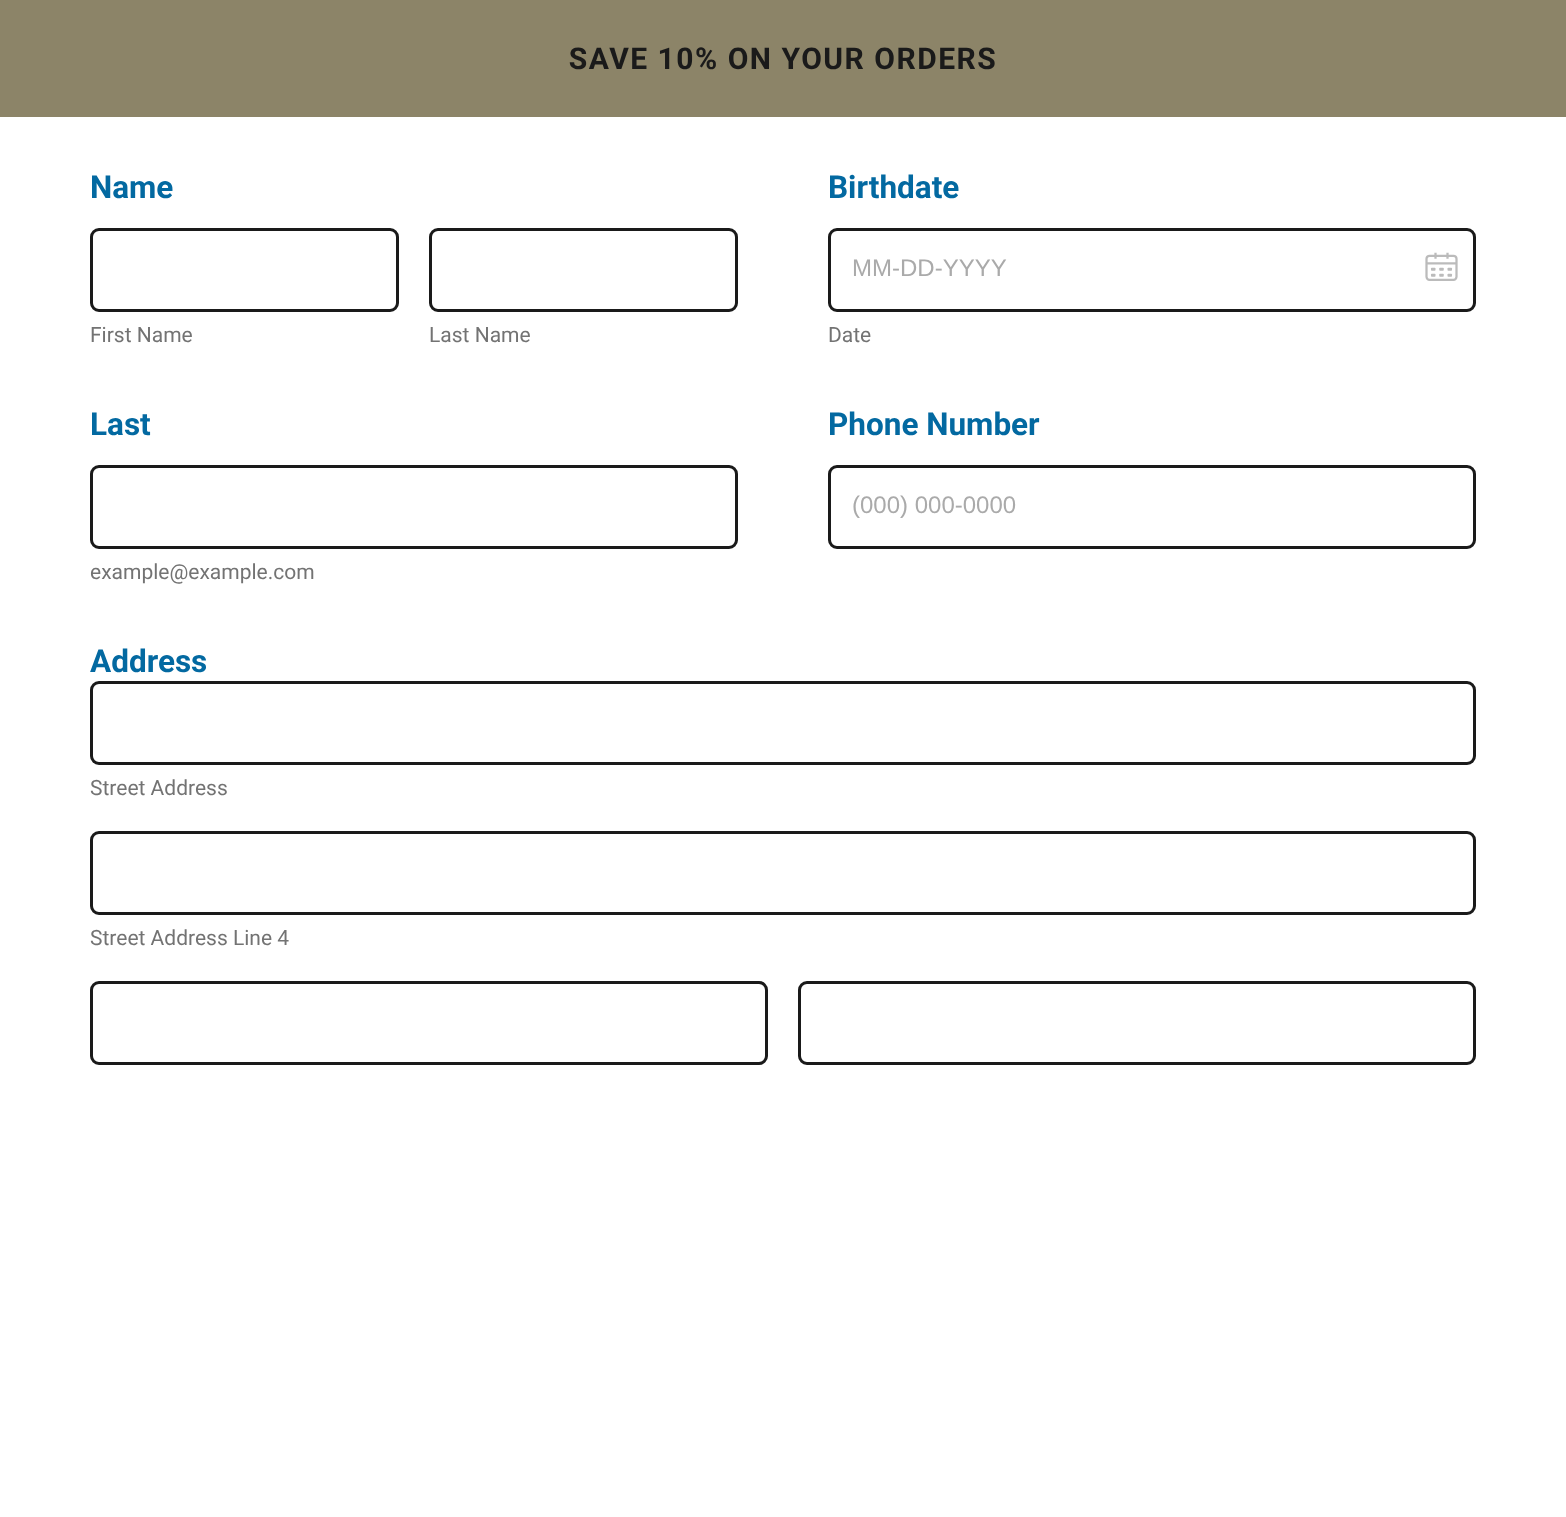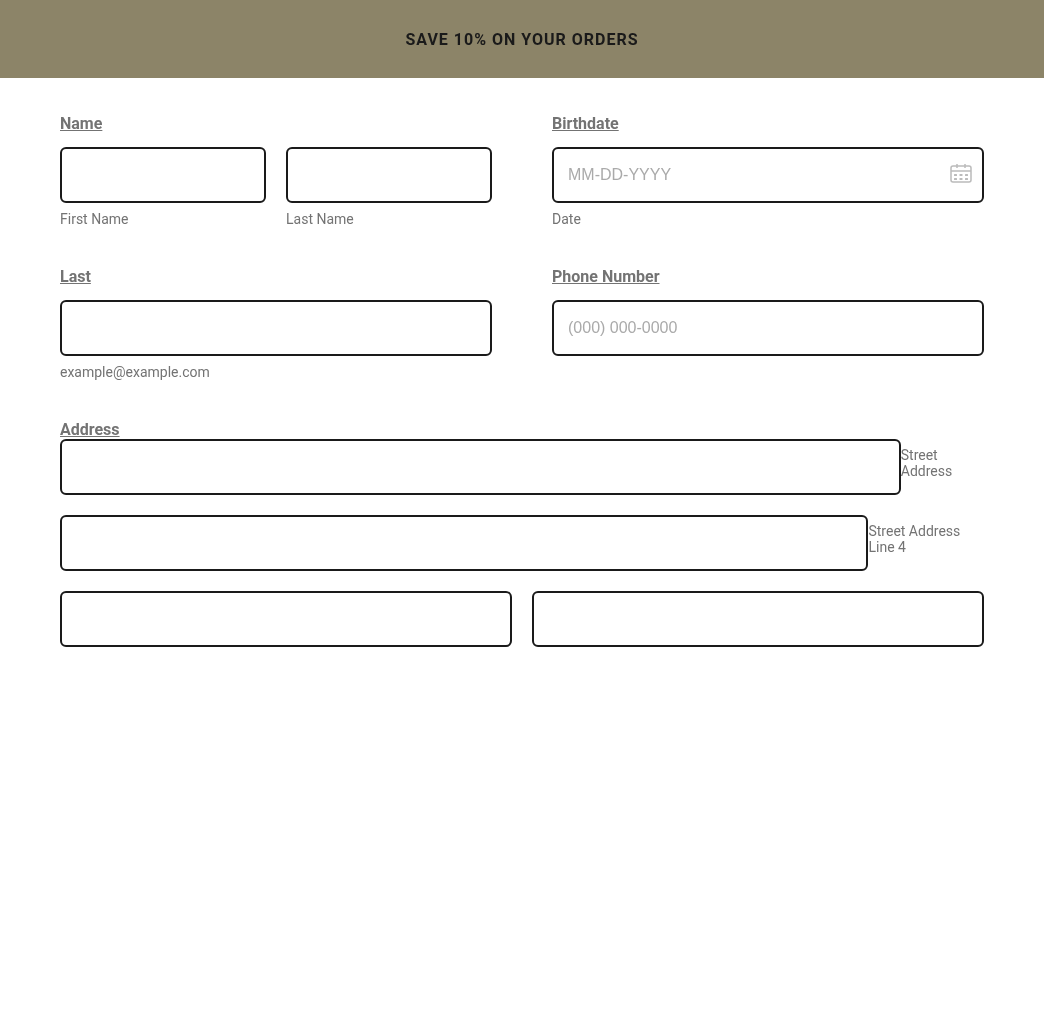--- a/index.html
+++ b/index.html
@@ -19,21 +19,21 @@
       background-color: #8c8468;
       width: 100%;
       height: 78px;
       display: flex;
       align-items: center;
       justify-content: center;
     }
 
     .banner-text {
       color: #1a1a1a;
-      font-size: 16px;
+      font-size: 20px;
       font-weight: 700;
       letter-spacing: 1px;
     }
 
     .form-container {
       padding: 36px 60px 40px 60px;
     }
 
     .form-row {
       display: flex;
@@ -41,25 +41,24 @@
       margin-bottom: 40px;
     }
 
     .form-group {
       display: flex;
       flex-direction: column;
       flex: 1;
     }
 
     .field-label {
-      font-size: 16px;
+      font-size: 21px;
       font-weight: 700;
-      color: #737373;
+      color: #0369a1;
       margin-bottom: 14px;
-      text-decoration: underline;
     }
 
     .input-row {
       display: flex;
       gap: 20px;
     }
 
     .input-wrapper {
       display: flex;
       flex-direction: column;
@@ -113,21 +112,21 @@
     .address-section {
       margin-top: 10px;
     }
 
     .address-section .field-label {
       margin-bottom: 20px;
     }
 
     .address-field-group {
       display: flex;
-      flex-direction: row;
+      flex-direction: column;
       margin-bottom: 20px;
     }
 
     .address-row {
       display: flex;
       gap: 20px;
       margin-top: 20px;
     }
 
     .address-row .input-wrapper {

